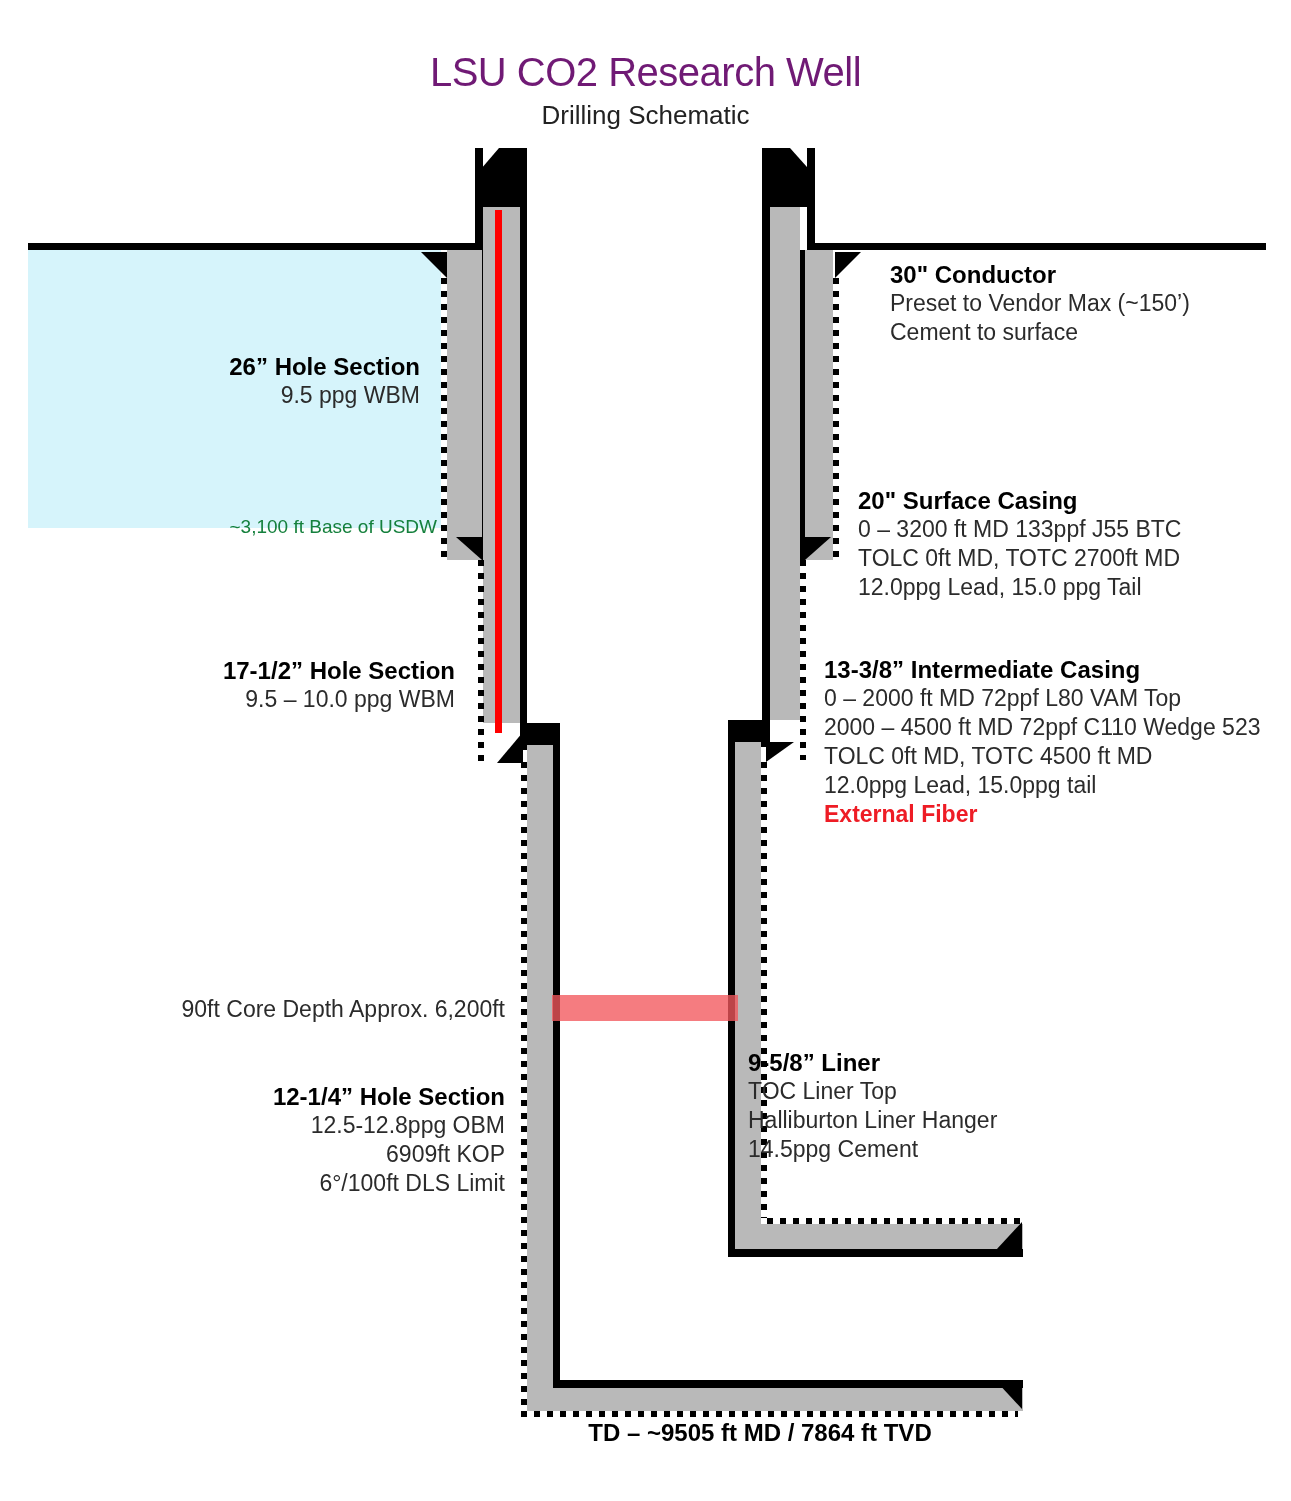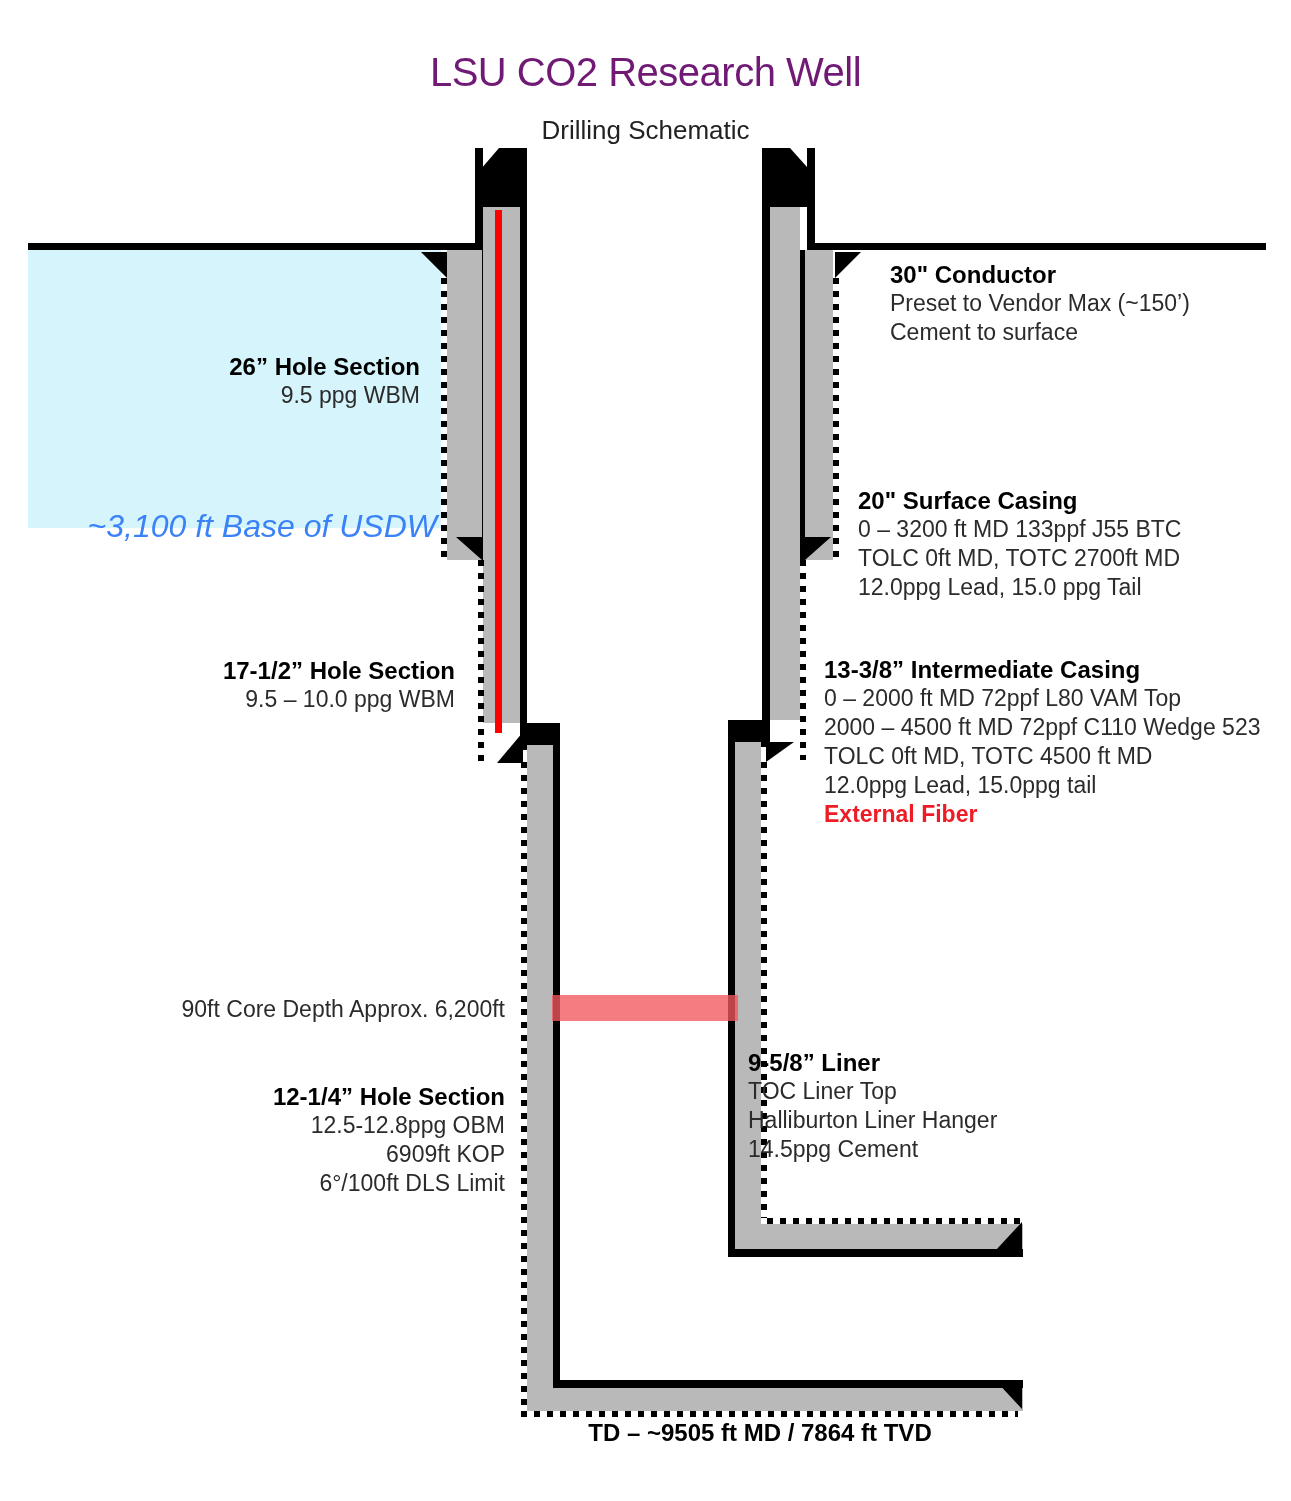--- a/index.html
+++ b/index.html
@@ -14,26 +14,26 @@
   .red{background:var(--fiber_red);}
   .dot-v{background:repeating-linear-gradient(180deg, var(--black) 0 6px, transparent 6px 13px);}
   .dot-h{background:repeating-linear-gradient(90deg, var(--black) 0 6px, transparent 6px 13px);}
   .core-band{background:var(--core_band);opacity:.78;}
   svg.overlay{position:absolute;left:0;top:0;pointer-events:none;}
   svg.overlay polygon{fill:var(--black);}
 
   .page-title{position:absolute;left:0;top:50px;width:100%;text-align:center;
     font-size:40px;font-weight:normal;letter-spacing:-0.5px;color:#701a75;}
   .page-subtitle{position:absolute;left:0;top:100px;width:100%;text-align:center;
-    font-size:26px;color:#222;margin-top:15px;}
+    font-size:26px;color:#222;}
 
   .lbl{position:absolute;font-size:23px;line-height:29px;color:#2b2b2b;white-space:nowrap;}
   .lbl .lt{font-weight:bold;font-size:24px;color:#000;}
   .lbl.ra{text-align:right;}
-  .lbl.italic{font-style:italic;font-size:32px;color:#3b82f6;}
+  .lbl.italic{font-size:19px;color:#15803d;}
   .lbl .hl{font-weight:bold;color:var(--highlight_red);}
   .footer-td{position:absolute;left:480px;top:1419px;width:560px;text-align:center;
     font-size:24px;font-weight:bold;color:#000;}
 </style>
 </head>
 <body>
 
 <div class="stage">
 
   <div class="page-title">LSU CO2 Research Well</div>

